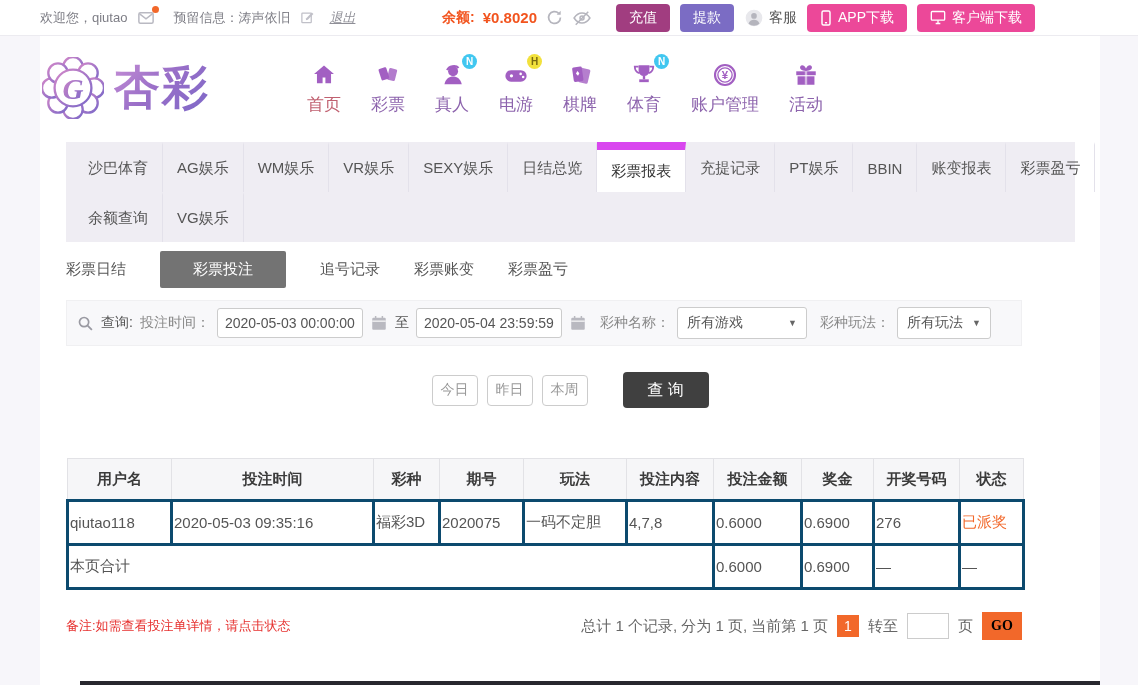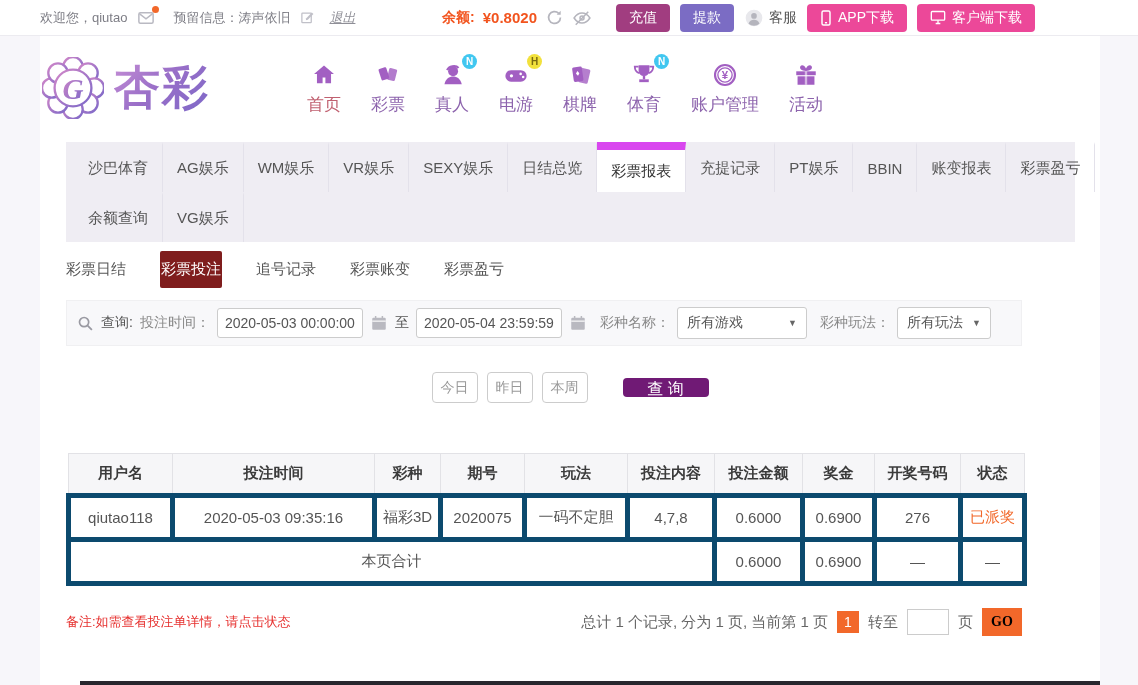--- a/index.html
+++ b/index.html
@@ -49,42 +49,42 @@
   .badge-h { background:#f2e13c; color:#7a6a10; }
   
   .tabs { margin:2px 25px 0 26px; background:#efedf3; }
   .tabs-row { display:flex;padding-left:8px; }
   .tab { height:50px; display:flex; align-items:center; padding:0 14px; font-size:15px; color:#555;
     border-right:1px solid #e3e1ea; border-top:3px solid transparent; cursor:pointer; white-space:nowrap; }
   .tab.active { background:#fff; border-top:8px solid #d946ef; color:#333; }
   
   .subtabs { display:flex; align-items:center; gap:34px; margin:0 26px; height:54px; }
   .subtab { font-size:15px; color:#555; cursor:pointer; }
-  .subtab.active { background:#7f1d1d; color:#fff; padding:9px 1px; border-radius:2px; }
+  .subtab.active { background:#737373; color:#fff; padding:9px 33px; border-radius:2px; }
   
   .filter { margin:4px 0 0 26px; width:956px; background:#f8f8fa; border:1px solid #f0f0f2;
     height:46px; display:flex; align-items:center; padding:0 10px; gap:7px; font-size:14px; color:#888; }
   .f-strong { color:#555; }
   .f-input { width:146px; height:30px; border:1px solid #ccc; border-radius:3px; padding:0 7px;
     font-size:14px; color:#555; background:#fff; font-family:inherit; }
   .select { height:32px; border:1px solid #ccc; border-radius:3px; background:#fff; display:flex;
     align-items:center; justify-content:space-between; padding:0 9px; color:#555; font-size:14px; cursor:pointer; }
   .sel-game { width:130px; }
   .sel-play { width:94px; }
   .dd-arrow::after { content:"▼"; font-size:9px; color:#666; }
   
   .quickrow { display:flex; justify-content:center; align-items:center; margin-top:26px; gap:9px; }
   .qbtn { width:46px; height:31px; border:1px solid #ccc; border-radius:4px; background:#fff;
     color:#999; font-size:14px; cursor:pointer; font-family:inherit;}
-  .search-btn { margin-left:26px; width:86px; height:19px; background:#701a75; color:#fff;
+  .search-btn { margin-left:26px; width:86px; height:36px; background:#404040; color:#fff;
     border:none; border-radius:4px; font-size:16px; cursor:pointer; font-family:inherit;}
   
   table.report { margin:50px 0 0 26px; width:956px; border-collapse:collapse; table-layout:fixed; }
   .report th { background:#f6f6f8; border:1px solid #e2e2e6; height:42px; font-size:15px; color:#3b3b3b; font-weight:bold; text-align:center;}
-  .report td { border:5px solid #0c4a6e; height:44px; text-align:center; font-size:15px; color:#555; }
+  .report td { border:3px solid #0c4a6e; height:44px; font-size:15px; color:#555; }
   .status-link { color:#f2682a; cursor:pointer; }
   
   .footrow { margin:22px 0 0 26px; width:956px; display:flex; justify-content:space-between; align-items:center; }
   .note { color:#e6302e; font-size:13px; }
   .pager { display:flex; align-items:center; gap:9px; font-size:15px; color:#666; }
   .pagebox { width:22px; height:22px; background:#f2682a; color:#fff; display:flex; align-items:center;
     justify-content:center; font-size:14px; cursor:pointer; }
   .goto-input { width:42px; height:26px; border:1px solid #ccc; font-family:inherit; font-size:14px; padding:0 4px;}
   .go-btn { width:40px; height:28px; background:#f2682a; color:#000000; border:none; font-weight:bold;
     font-size:14px; cursor:pointer; font-family:Liberation Serif, serif;}

